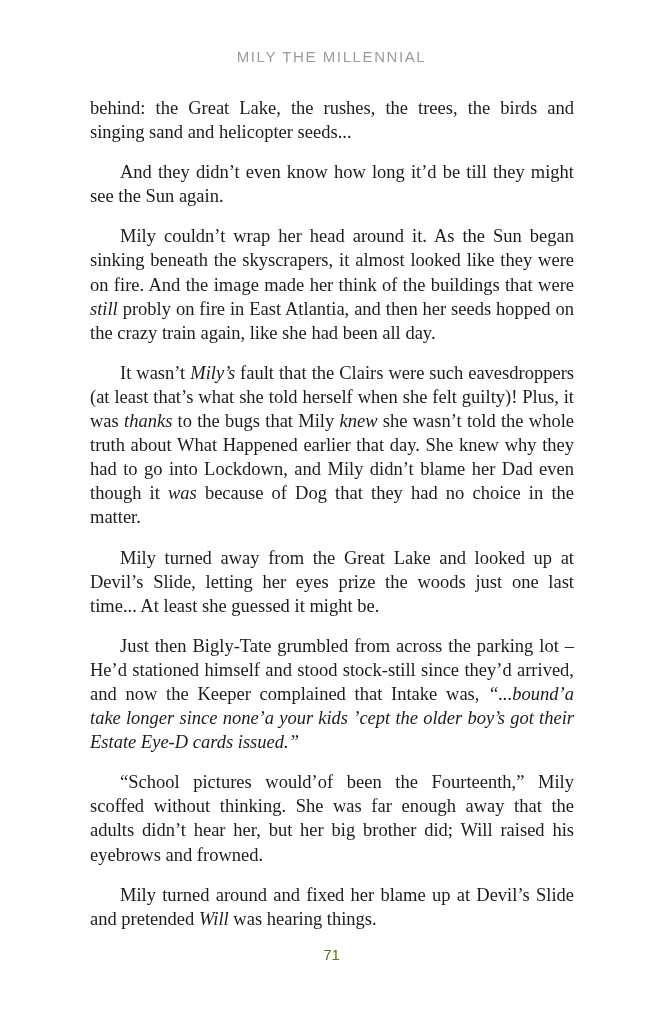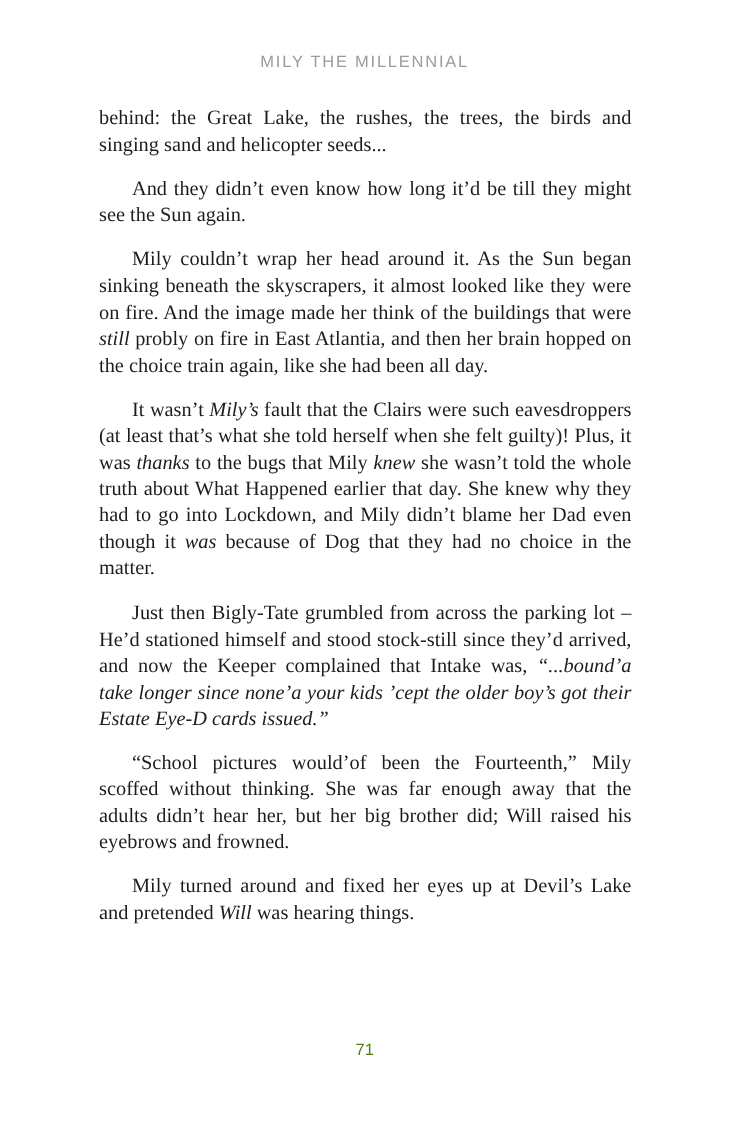--- a/index.html
+++ b/index.html
@@ -64,21 +64,22 @@
 </style>
 </head>
 <body>
 
 <div class="page">
   <header class="running-head">MILY THE MILLENNIAL</header>
 
   <main class="text-column">
       <p class="para"><span>behind: the Great Lake, the rushes, the trees, the birds and singing sand and helicopter seeds...</span></p>
       <p class="para indent"><span>And they didn’t even know how long it’d be till they might see the Sun again.</span></p>
-      <p class="para indent"><span>Mily couldn’t wrap her head around it. As the Sun began sinking beneath the skyscrapers, it almost looked like they were on fire. And the image made her think of the buildings that were </span><span class="em">still</span><span> probly on fire in East Atlantia, and then her brain hopped on the choice train again, like she had been all day.</span></p>
+      <p class="para indent"><span>Mily couldn’t wrap her head around it. As the Sun began sinking beneath the skyscrapers, it almost looked like they were on fire. And the image made her think of the buildings that were </span><span class="em">still</span><span> probly on fire in East Atlantia, and then her seeds hopped on the crazy train again, like she had been all day.</span></p>
       <p class="para indent"><span>It wasn’t </span><span class="em">Mily’s</span><span> fault that the Clairs were such eavesdroppers (at least that’s what she told herself when she felt guilty)! Plus, it was </span><span class="em">thanks</span><span> to the bugs that Mily </span><span class="em">knew</span><span> she wasn’t told the whole truth about What Happened earlier that day. She knew why they had to go into Lockdown, and Mily didn’t blame her Dad even though it </span><span class="em">was</span><span> because of Dog that they had no choice in the matter.</span></p>
+      <p class="para indent"><span>Mily turned away from the Great Lake and looked up at Devil’s Slide, letting her eyes prize the woods just one last time... At least she guessed it might be.</span></p>
       <p class="para indent"><span>Just then Bigly-Tate grumbled from across the parking lot – He’d stationed himself and stood stock-still since they’d arrived, and now the Keeper complained that Intake was, </span><span class="em">“...bound’a take longer since none’a your kids ’cept the older boy’s got their Estate Eye-D cards issued.”</span></p>
       <p class="para indent"><span>“School pictures would’of been the Fourteenth,” Mily scoffed without thinking. She was far enough away that the adults didn’t hear her, but her big brother did; Will raised his eyebrows and frowned.</span></p>
-      <p class="para indent"><span>Mily turned around and fixed her eyes up at Devil’s Lake and pretended </span><span class="em">Will</span><span> was hearing things.</span></p>
+      <p class="para indent"><span>Mily turned around and fixed her blame up at Devil’s Slide and pretended </span><span class="em">Will</span><span> was hearing things.</span></p>
     </main>
 
   <footer class="folio">71</footer>
 </div>
 
 </body></html>

